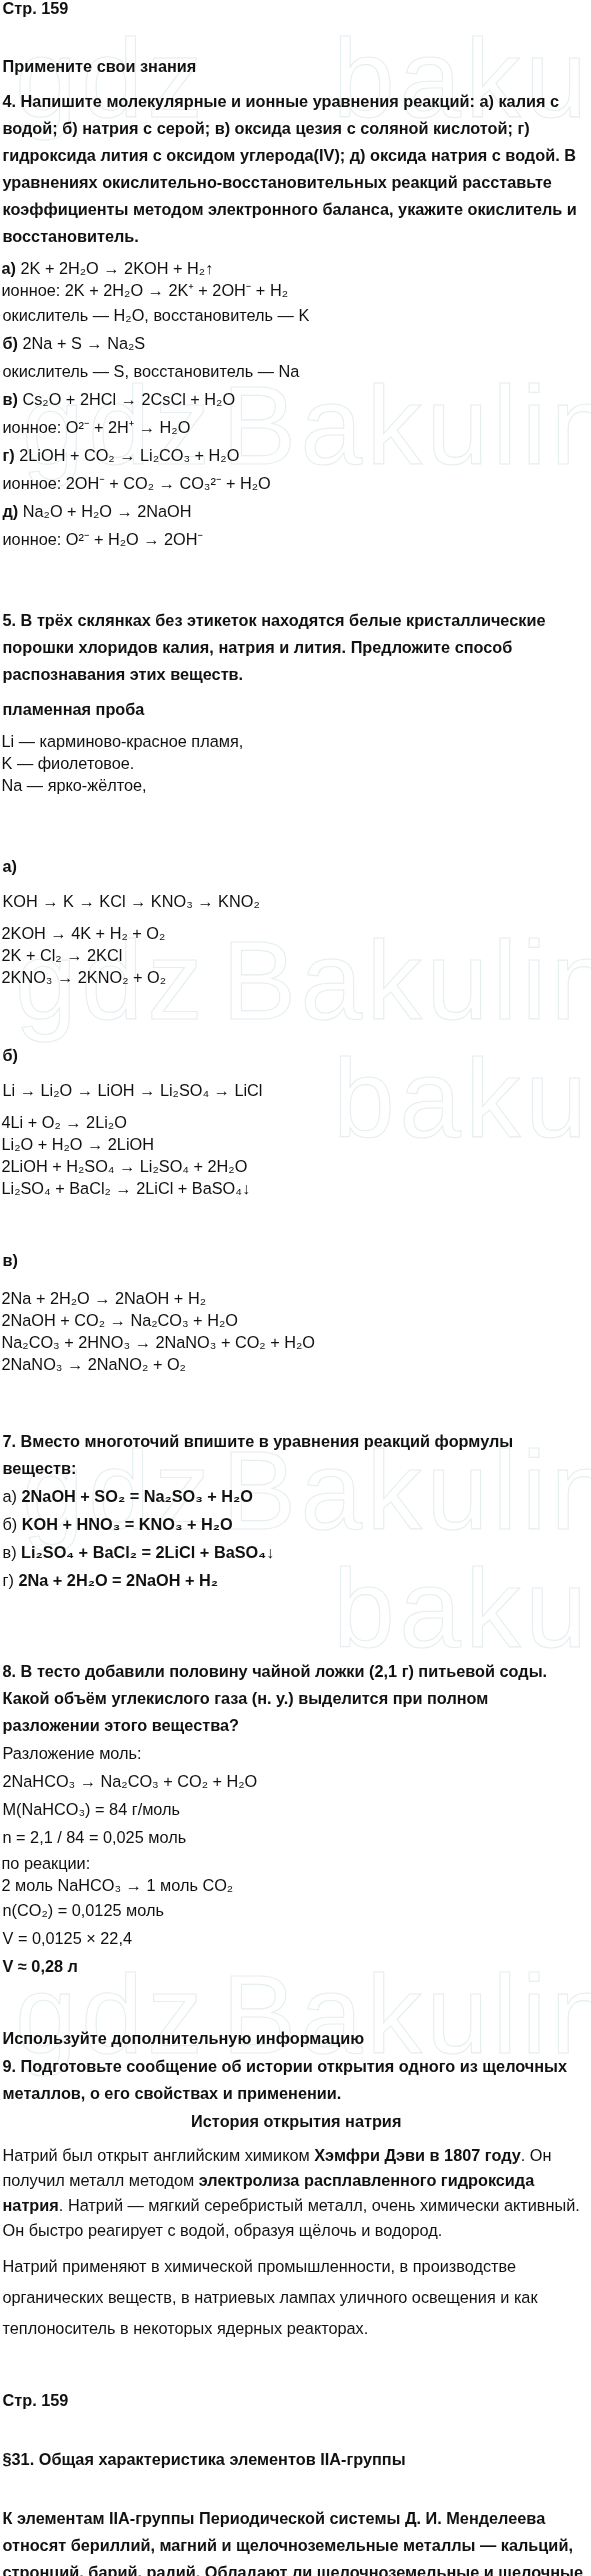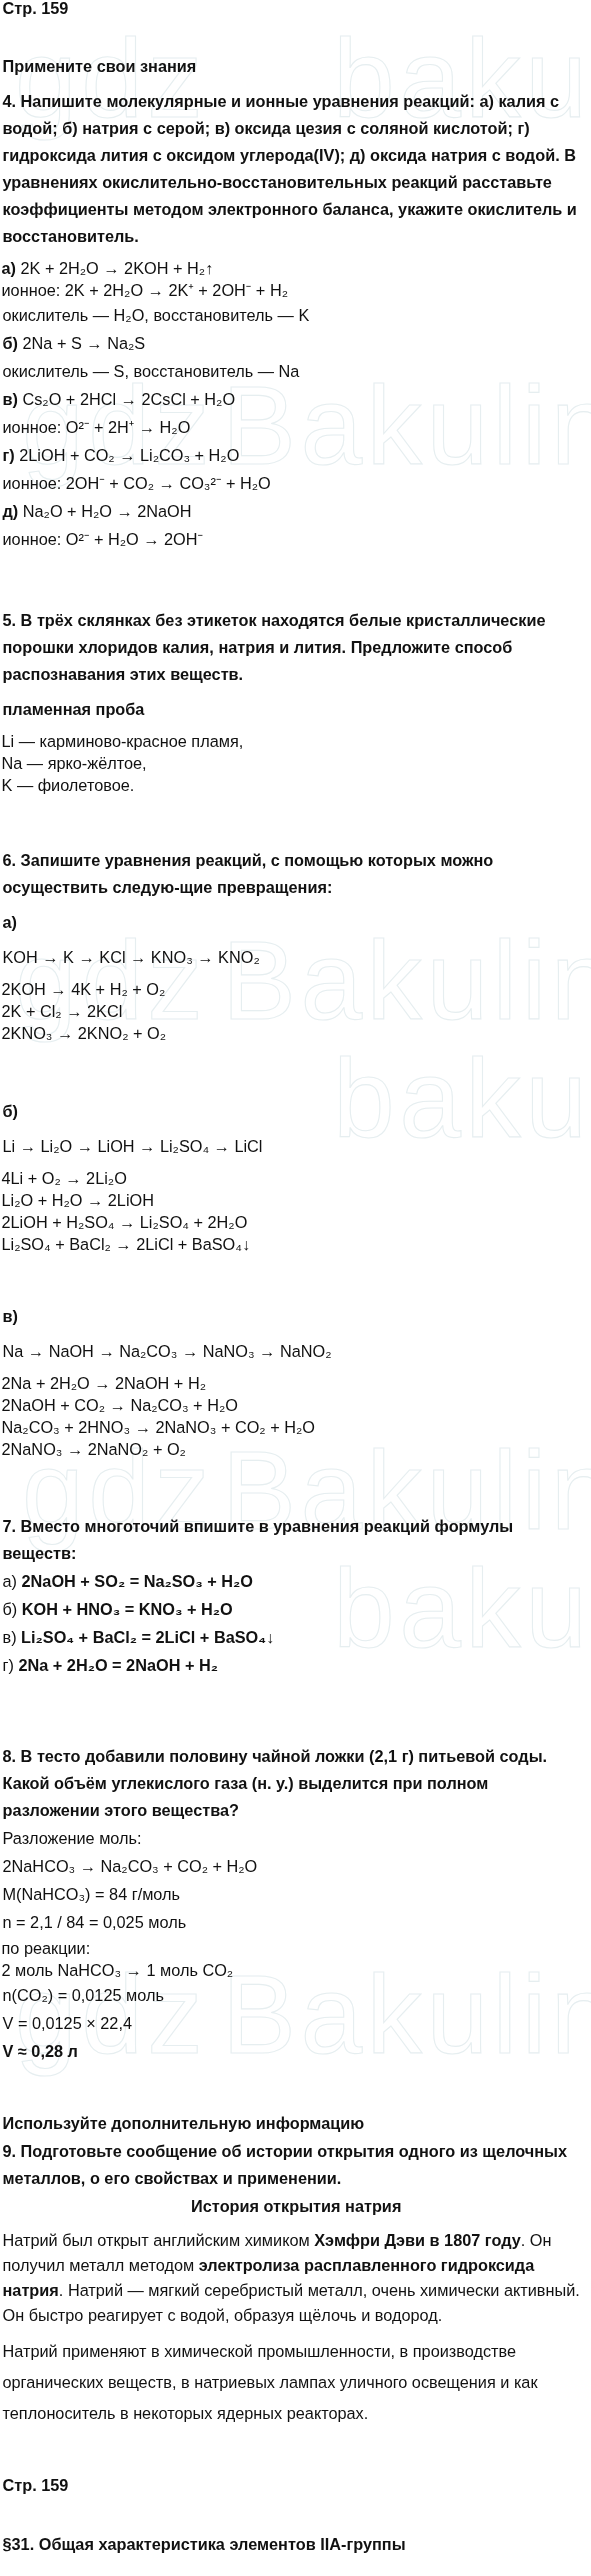--- a/index.html
+++ b/index.html
@@ -101,26 +101,25 @@
     <span>O²⁻ + H₂O → 2OH⁻</span>
   </div>
 
   <div style="height:52px;"></div>
 
   <div class="p b">5. В трёх склянках без этикеток находятся белые кристаллические порошки хлоридов калия, натрия и лития. Предложите способ распознавания этих веществ.</div>
   <div class="gap-s"></div>
   <div class="p b">пламенная проба</div>
   <div class="gap-s"></div>
   <div class="line">Li — карминово-красное пламя,</div>
+  <div class="line">K — фиолетовое.</div>
   <div class="line">Na — ярко-жёлтое,</div>
-  <div class="line">K — фиолетовое.</div>
 
   <div style="height:50px;"></div>
 
-  <div class="p b">6. Запишите уравнения реакций, с помощью которых можно осуществить следую-щие превращения:</div>
   <div class="gap-s"></div>
   <div class="p b">а)</div>
   <div class="gap-s"></div>
   <div class="p">KOH → K → KCl → KNO₃ → KNO₂</div>
   <div class="gap-s"></div>
   <div class="line">2KOH → 4K + H₂ + O₂</div>
   <div class="line">2K + Cl₂ → 2KCl</div>
   <div class="line">2KNO₃ → 2KNO₂ + O₂</div>
 
   <div style="height:53px;"></div>
@@ -131,21 +130,20 @@
   <div class="gap-s"></div>
   <div class="line">4Li + O₂ → 2Li₂O</div>
   <div class="line">Li₂O + H₂O → 2LiOH</div>
   <div class="line">2LiOH + H₂SO₄ → Li₂SO₄ + 2H₂O</div>
   <div class="line">Li₂SO₄ + BaCl₂ → 2LiCl + BaSO₄↓</div>
 
   <div style="height:47px;"></div>
 
   <div class="p b">в)</div>
   <div class="gap-s"></div>
-  <div class="p">Na → NaOH → Na₂CO₃ → NaNO₃ → NaNO₂</div>
   <div class="gap-s"></div>
   <div class="line">2Na + 2H₂O → 2NaOH + H₂</div>
   <div class="line">2NaOH + CO₂ → Na₂CO₃ + H₂O</div>
   <div class="line">Na₂CO₃ + 2HNO₃ → 2NaNO₃ + CO₂ + H₂O</div>
   <div class="line">2NaNO₃ → 2NaNO₂ + O₂</div>
 
   <div style="height:52px;"></div>
 
   <div class="p b">7. Вместо многоточий впишите в уравнения реакций формулы веществ:</div>
   <div class="p">

